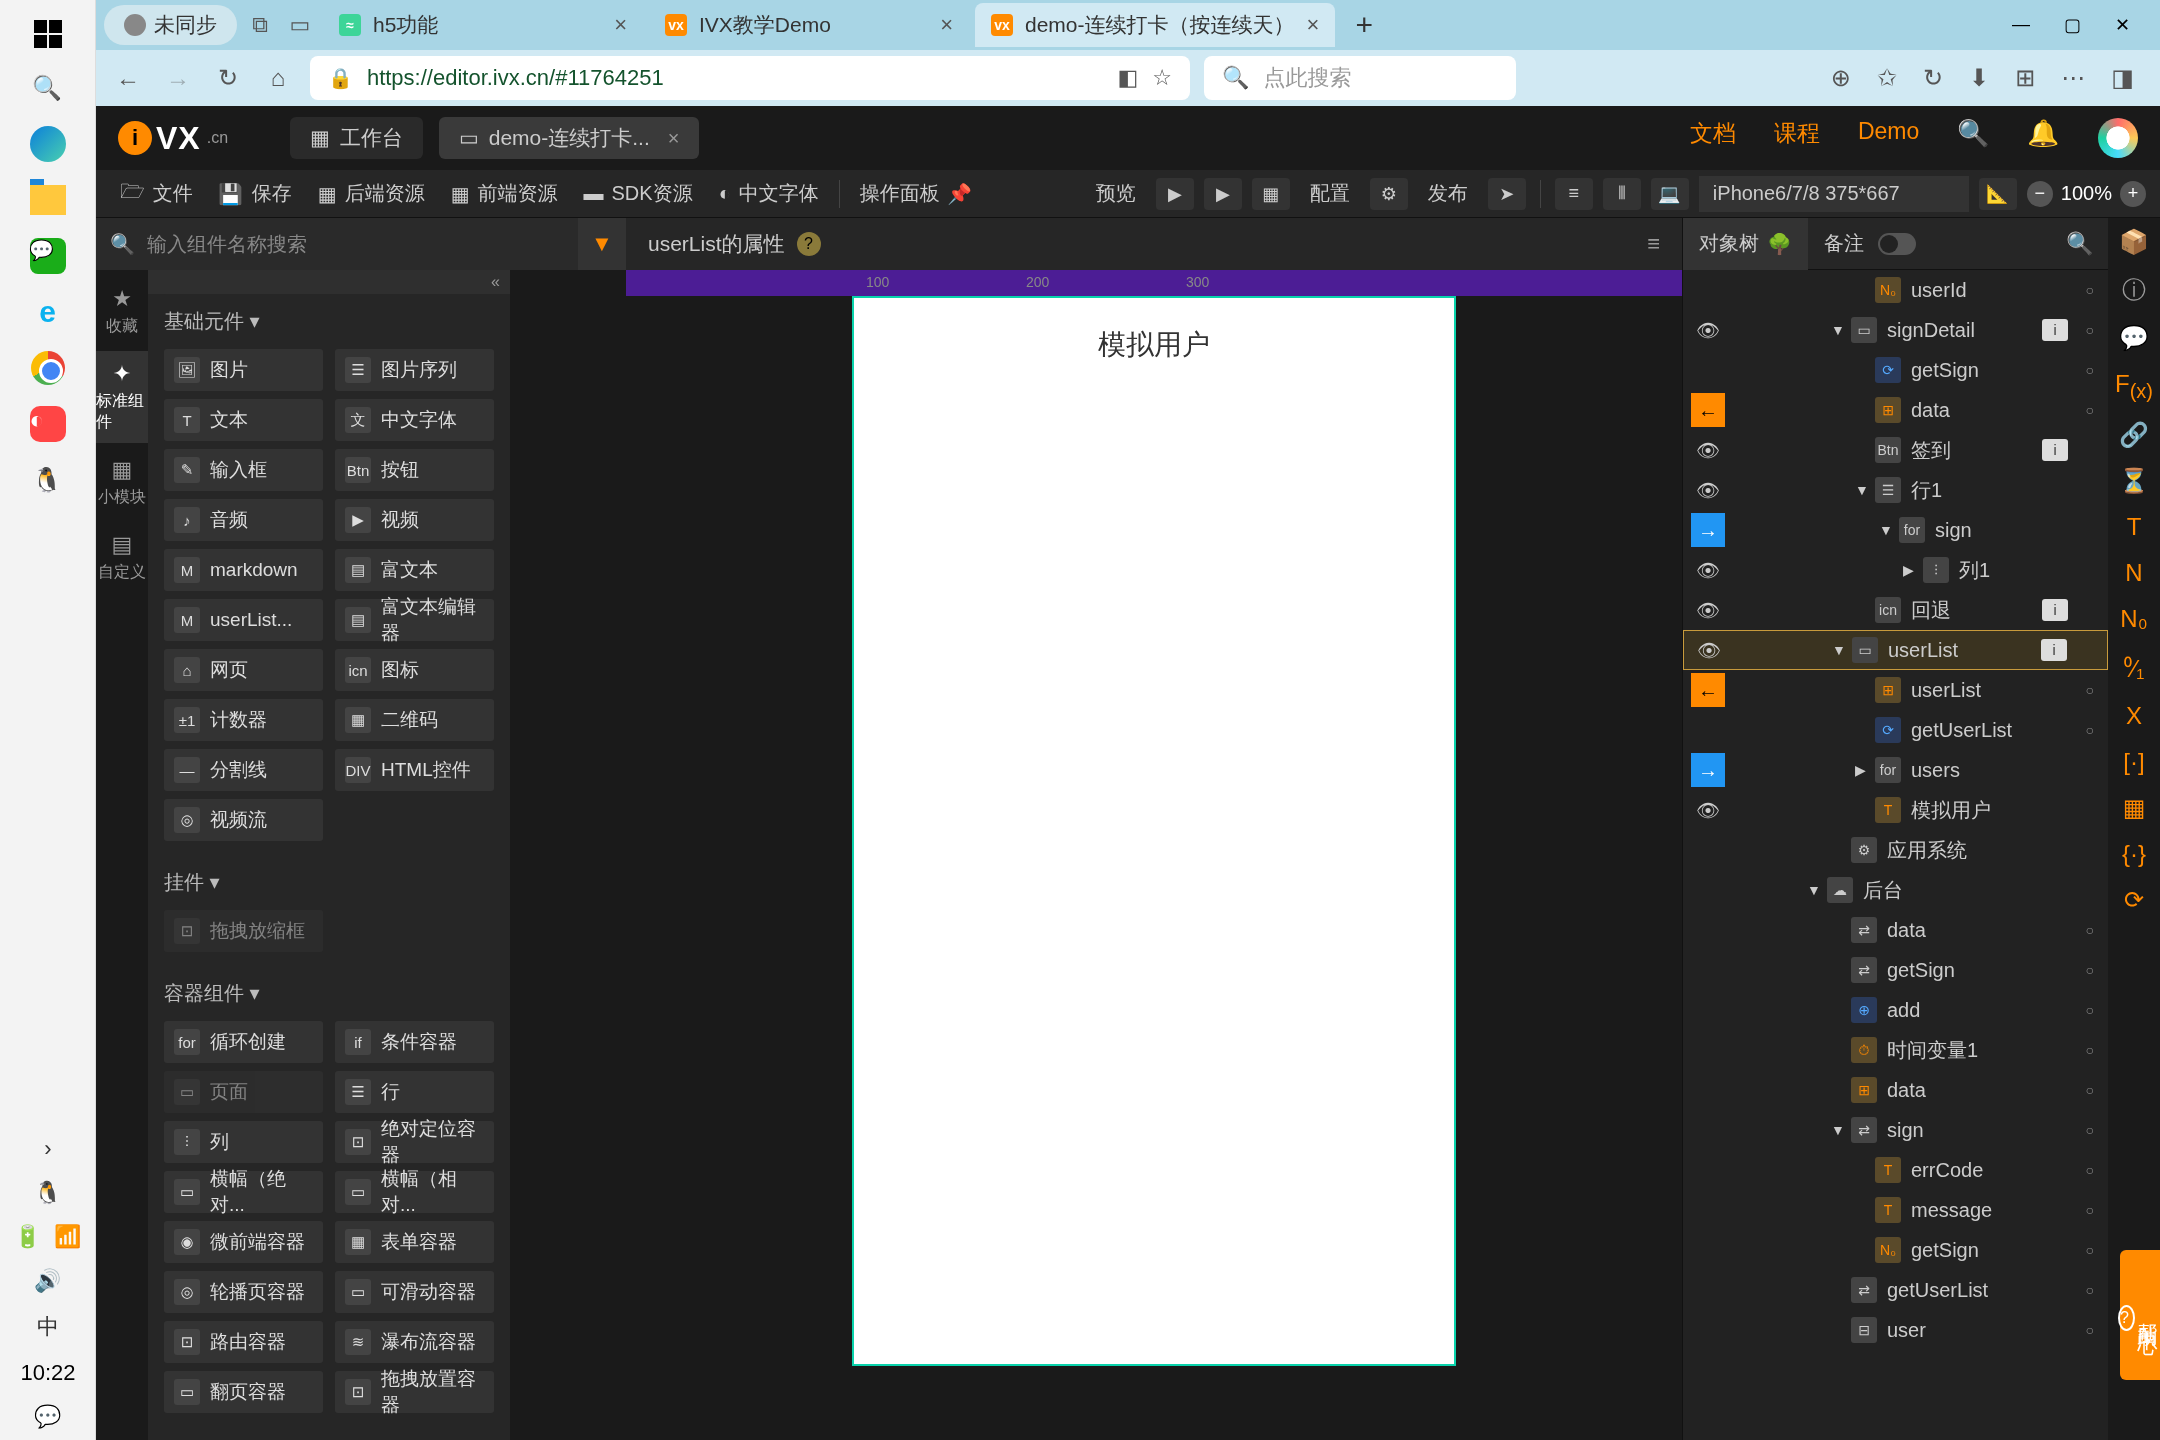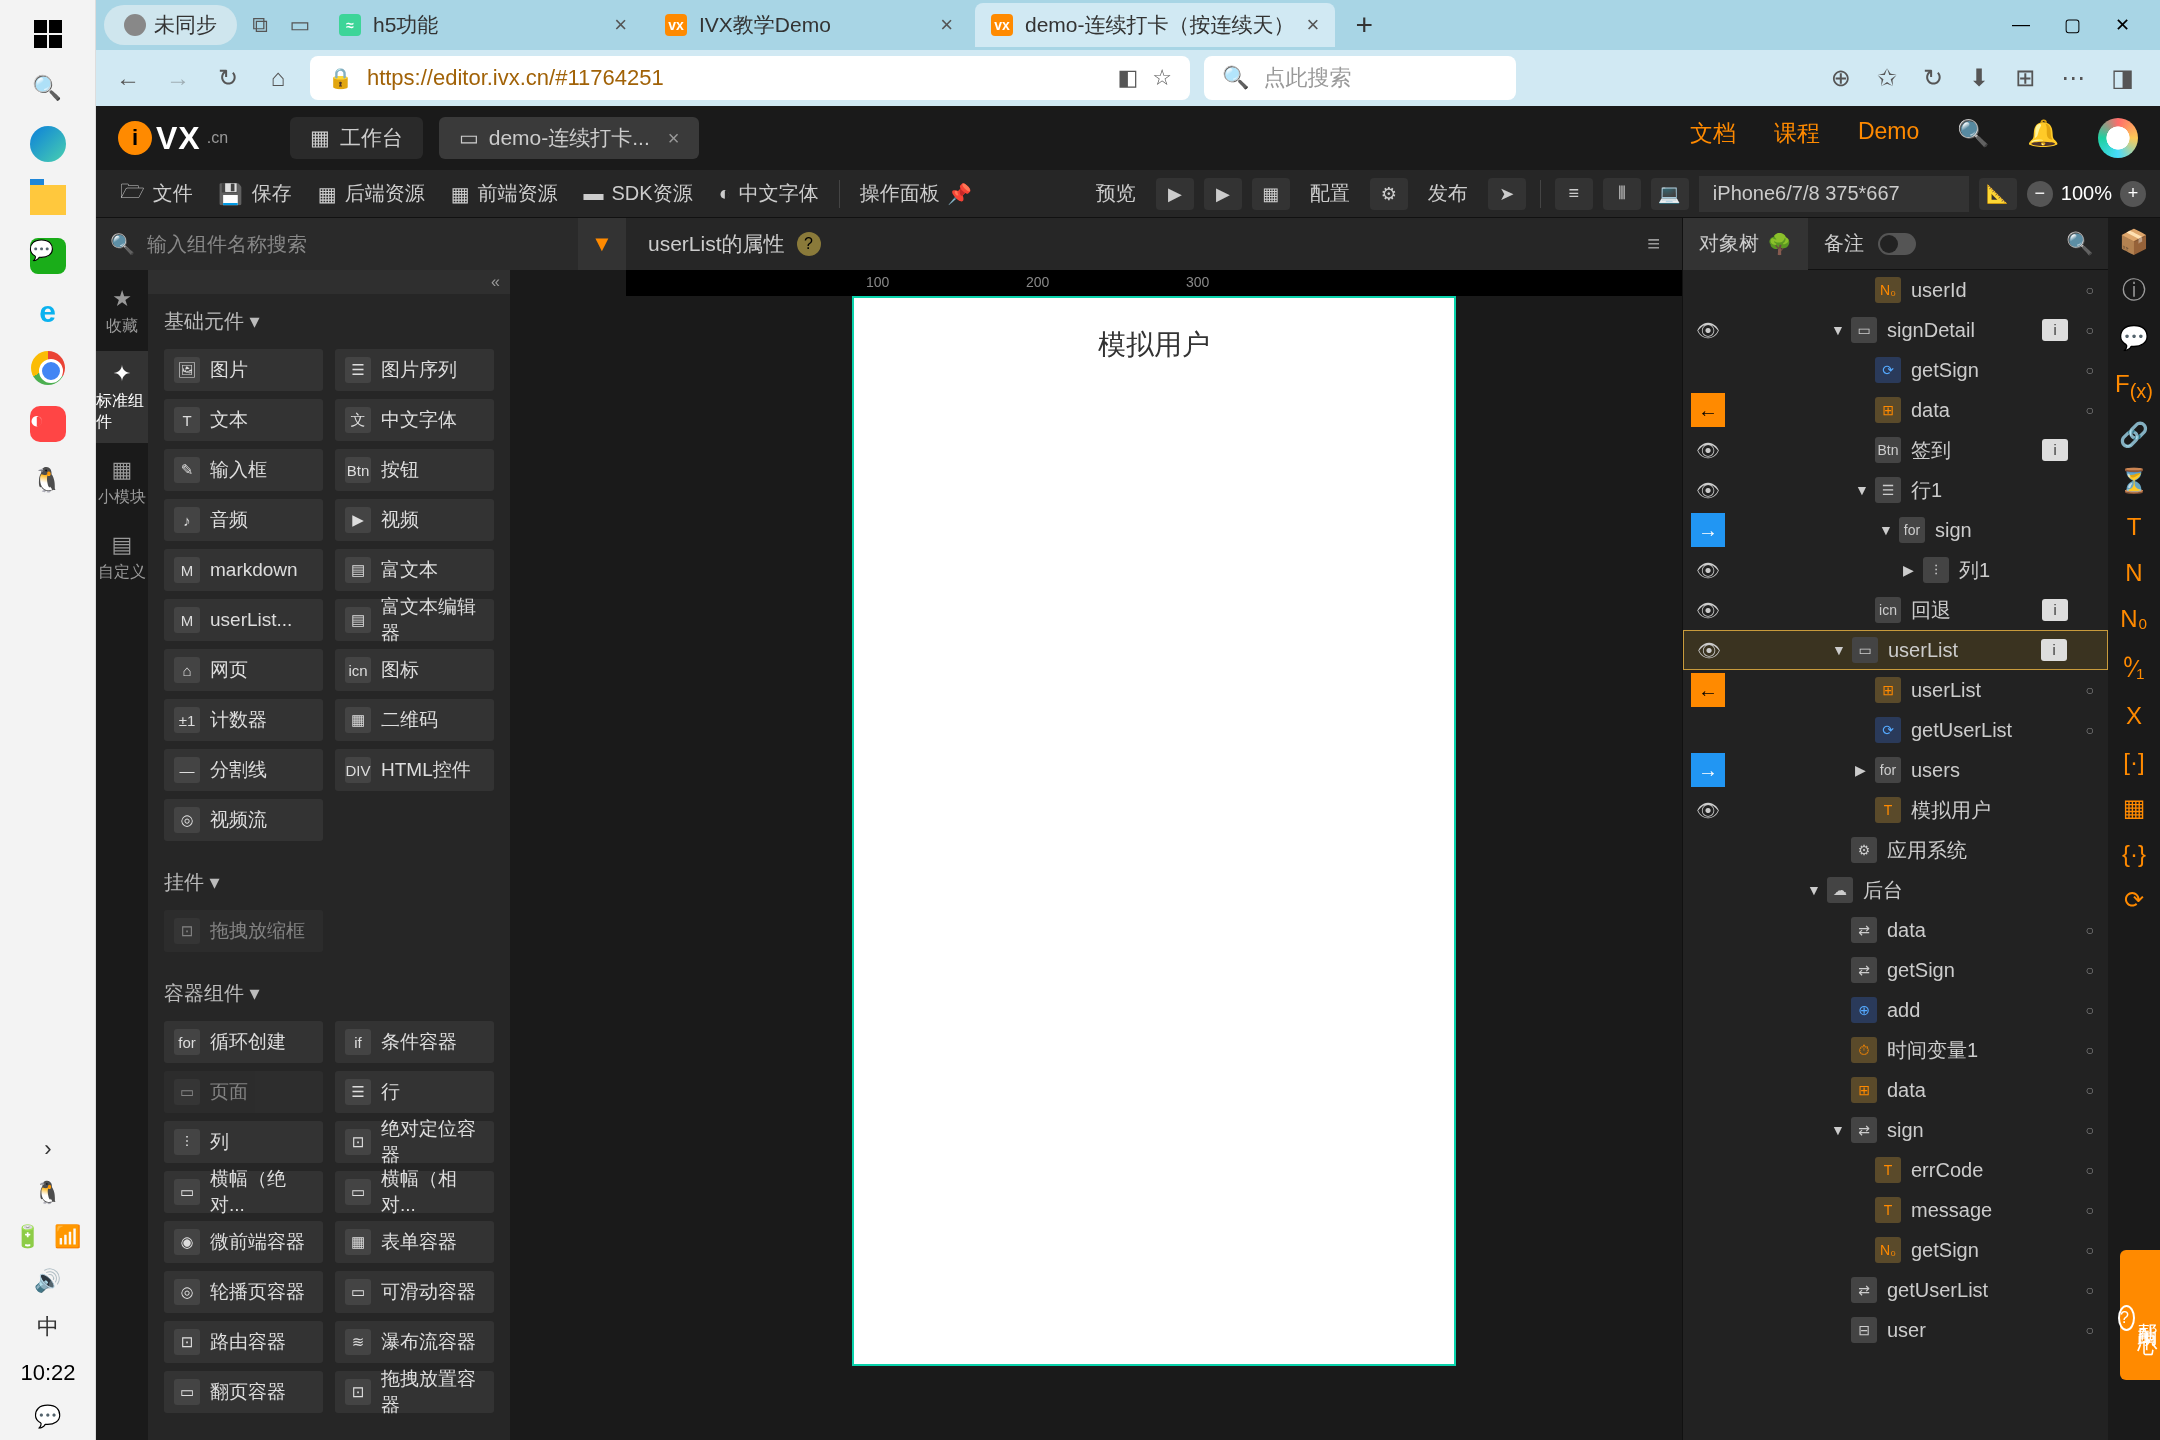--- a/index.html
+++ b/index.html
@@ -75,21 +75,21 @@
 .comp-section{padding:14px 16px;color:#ccc}
 .section-title{font-size:20px;color:#bbb;display:flex;align-items:center;gap:8px;margin-bottom:14px}
 .comp-grid{display:grid;grid-template-columns:1fr 1fr;gap:8px 12px}
 .comp-item{height:42px;background:#333;border-radius:3px;display:flex;align-items:center;padding:0 10px;gap:10px;color:#ddd;font-size:19px}
 .comp-item.disabled{opacity:.5}
 .comp-icon{width:26px;height:26px;background:#444;border-radius:3px;display:flex;align-items:center;justify-content:center;font-size:15px;color:#ddd;flex-shrink:0}
 .canvas-area{flex:1;background:#1a1a1a;position:relative;overflow:hidden}
 .props-bar{height:52px;background:#262626;display:flex;align-items:center;padding:0 22px;gap:12px;color:#ccc;font-size:21px}
 .props-help{width:24px;height:24px;border-radius:50%;background:#8a7a3a;color:#000;display:flex;align-items:center;justify-content:center;font-size:16px}
 .props-menu{margin-left:auto;color:#999;font-size:22px}
-.ruler-h{position:absolute;top:52px;left:0;right:0;height:26px;background:#000000;color:#888;font-size:14px;display:flex}
+.ruler-h{position:absolute;top:52px;left:0;right:0;height:26px;background:#4c1d95;color:#888;font-size:14px;display:flex}
 .ruler-h span{position:absolute;top:4px}
 .phone{position:absolute;top:78px;left:50%;transform:translateX(-50%);width:604px;height:1070px;background:#fff;border:2px solid #09d3ac}
 .phone-title{text-align:center;font-size:28px;color:#333;padding:28px 0 18px;font-weight:500}
 .phone-input{margin:0 28px;height:58px;border:1px solid #ddd;display:flex;align-items:center;padding:0 16px;color:#999;font-size:22px}
 .right-panel{width:478px;background:#222;display:flex;border-left:1px solid #111}
 .tree-area{flex:1;display:flex;flex-direction:column;overflow:hidden}
 .tree-header{height:52px;background:#262626;display:flex;align-items:center;border-bottom:1px solid #111}
 .tree-tab{padding:0 16px;height:52px;display:flex;align-items:center;gap:8px;color:#ccc;font-size:20px}
 .tree-tab.active{background:#333}
 .tree-toggle{width:38px;height:22px;background:#555;border-radius:20px;position:relative;margin-left:6px}
@@ -191,21 +191,21 @@
       <span>✕</span>
     </div>
   </div>
   <div class="addr-row">
     <div class="nav-btn">←</div>
     <div class="nav-btn" style="opacity:.4">→</div>
     <div class="nav-btn">↻</div>
     <div class="nav-btn">⌂</div>
     <div class="addr-bar">
       <span class="addr-lock">🔒</span>
-      <span style="color:#a16207">https://editor.ivx.cn/#11764251</span>
+      <span style="color:#14532d">https://editor.ivx.cn/#11764251</span>
       <span style="margin-left:auto">◧</span>
       <span>☆</span>
     </div>
     <div class="search-bar">
       <span>🔍</span>
       <span>点此搜索</span>
     </div>
     <div class="browser-icons">
       <span>⊕</span>
       <span>✩</span>

